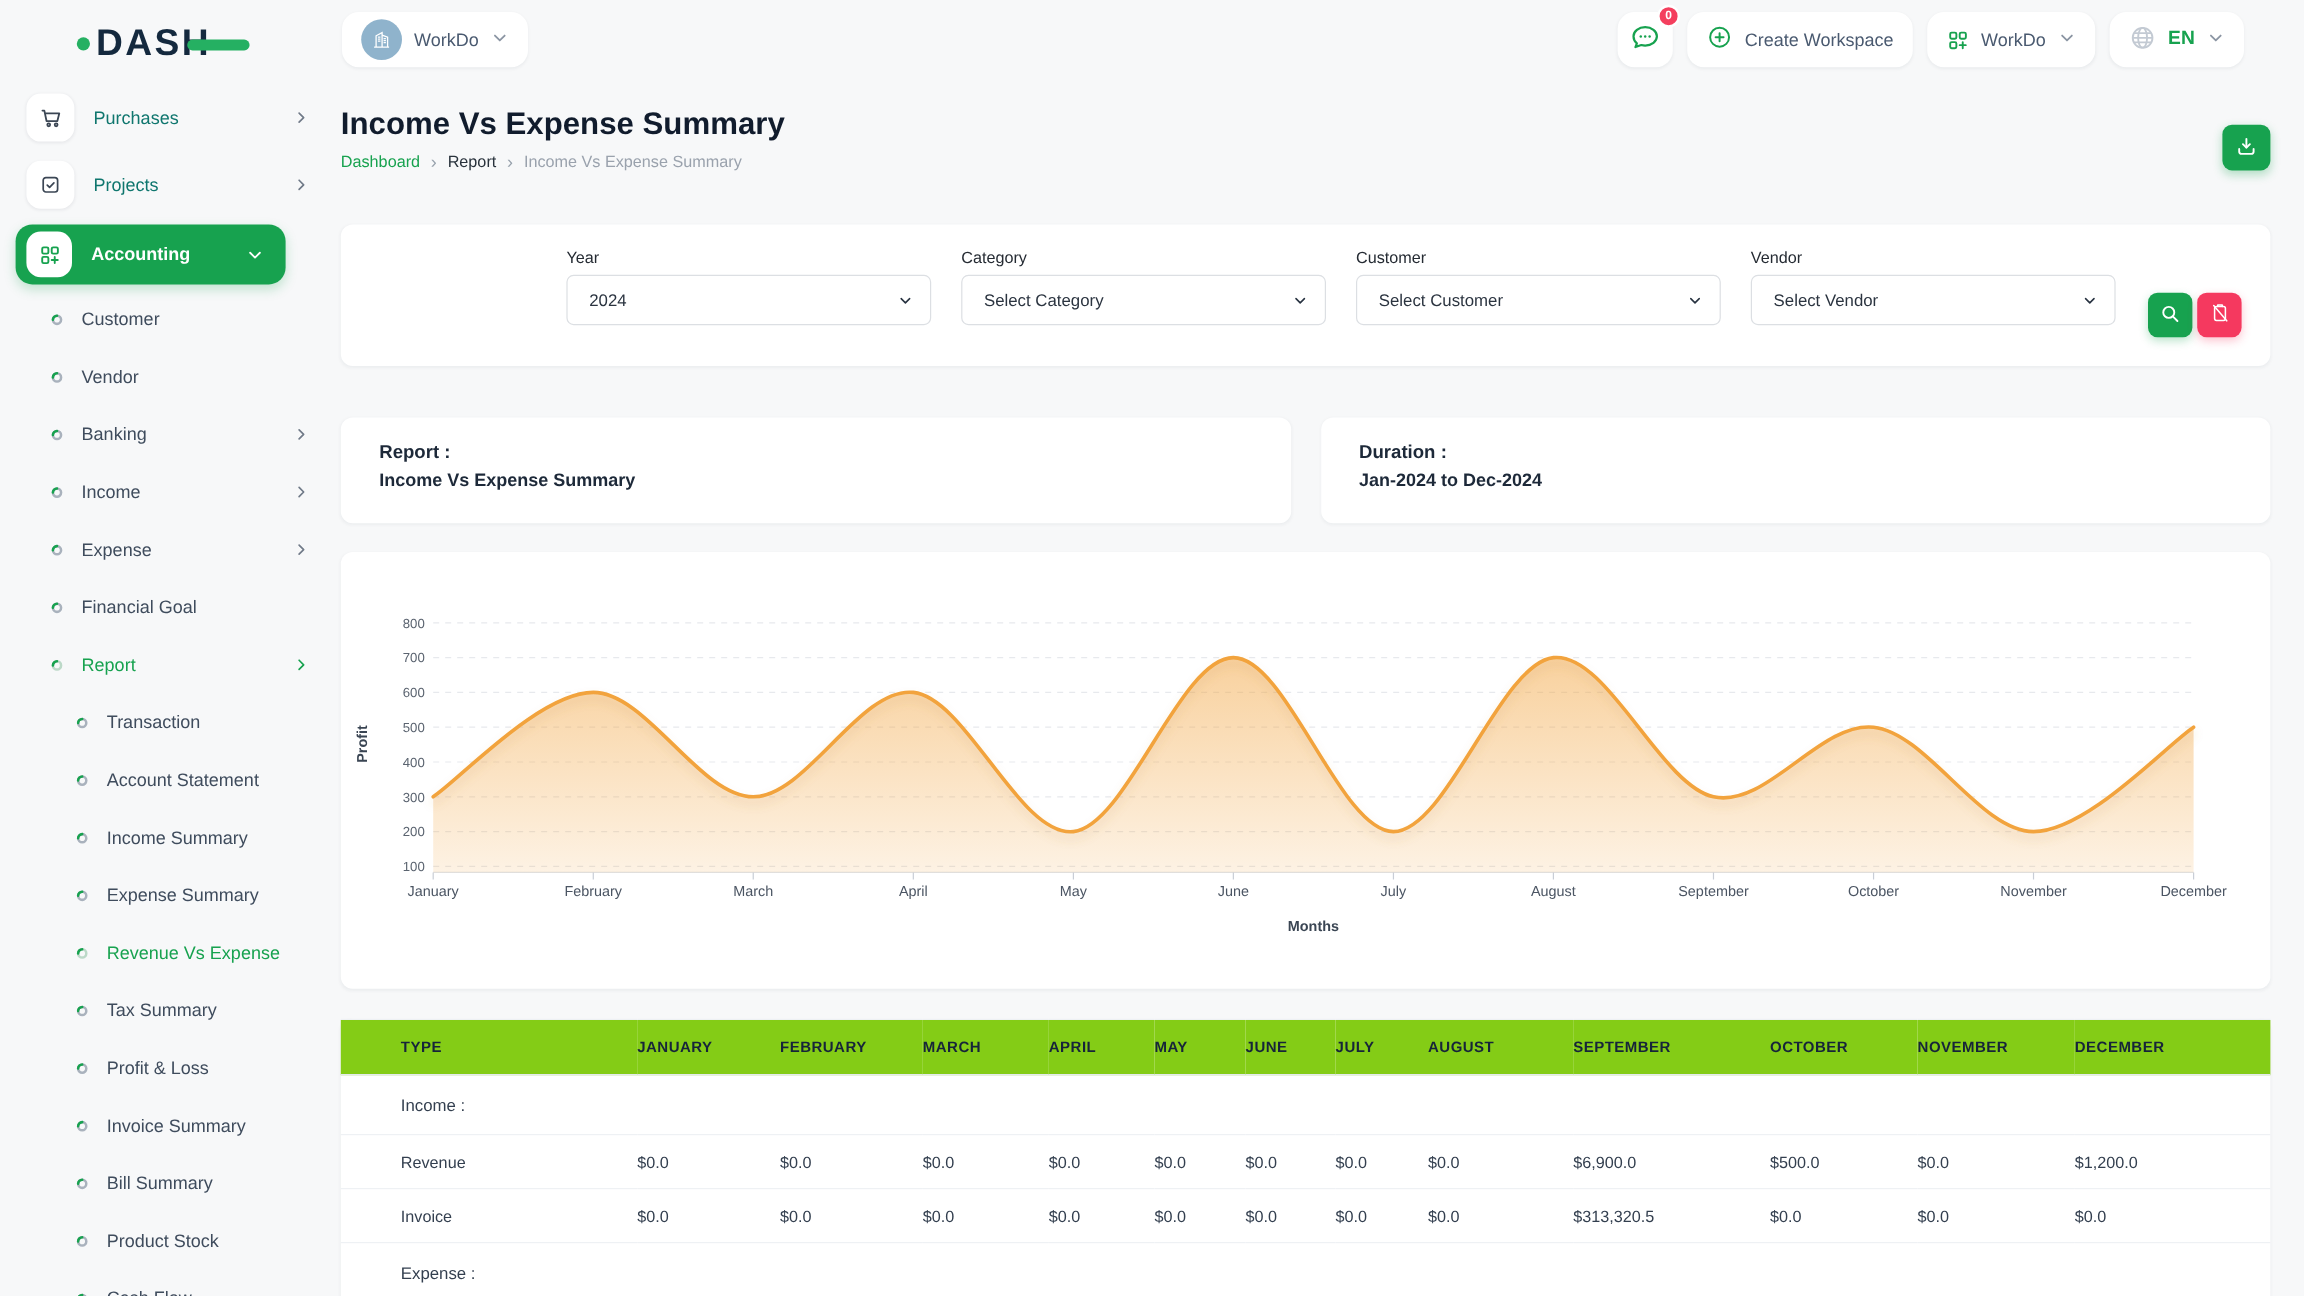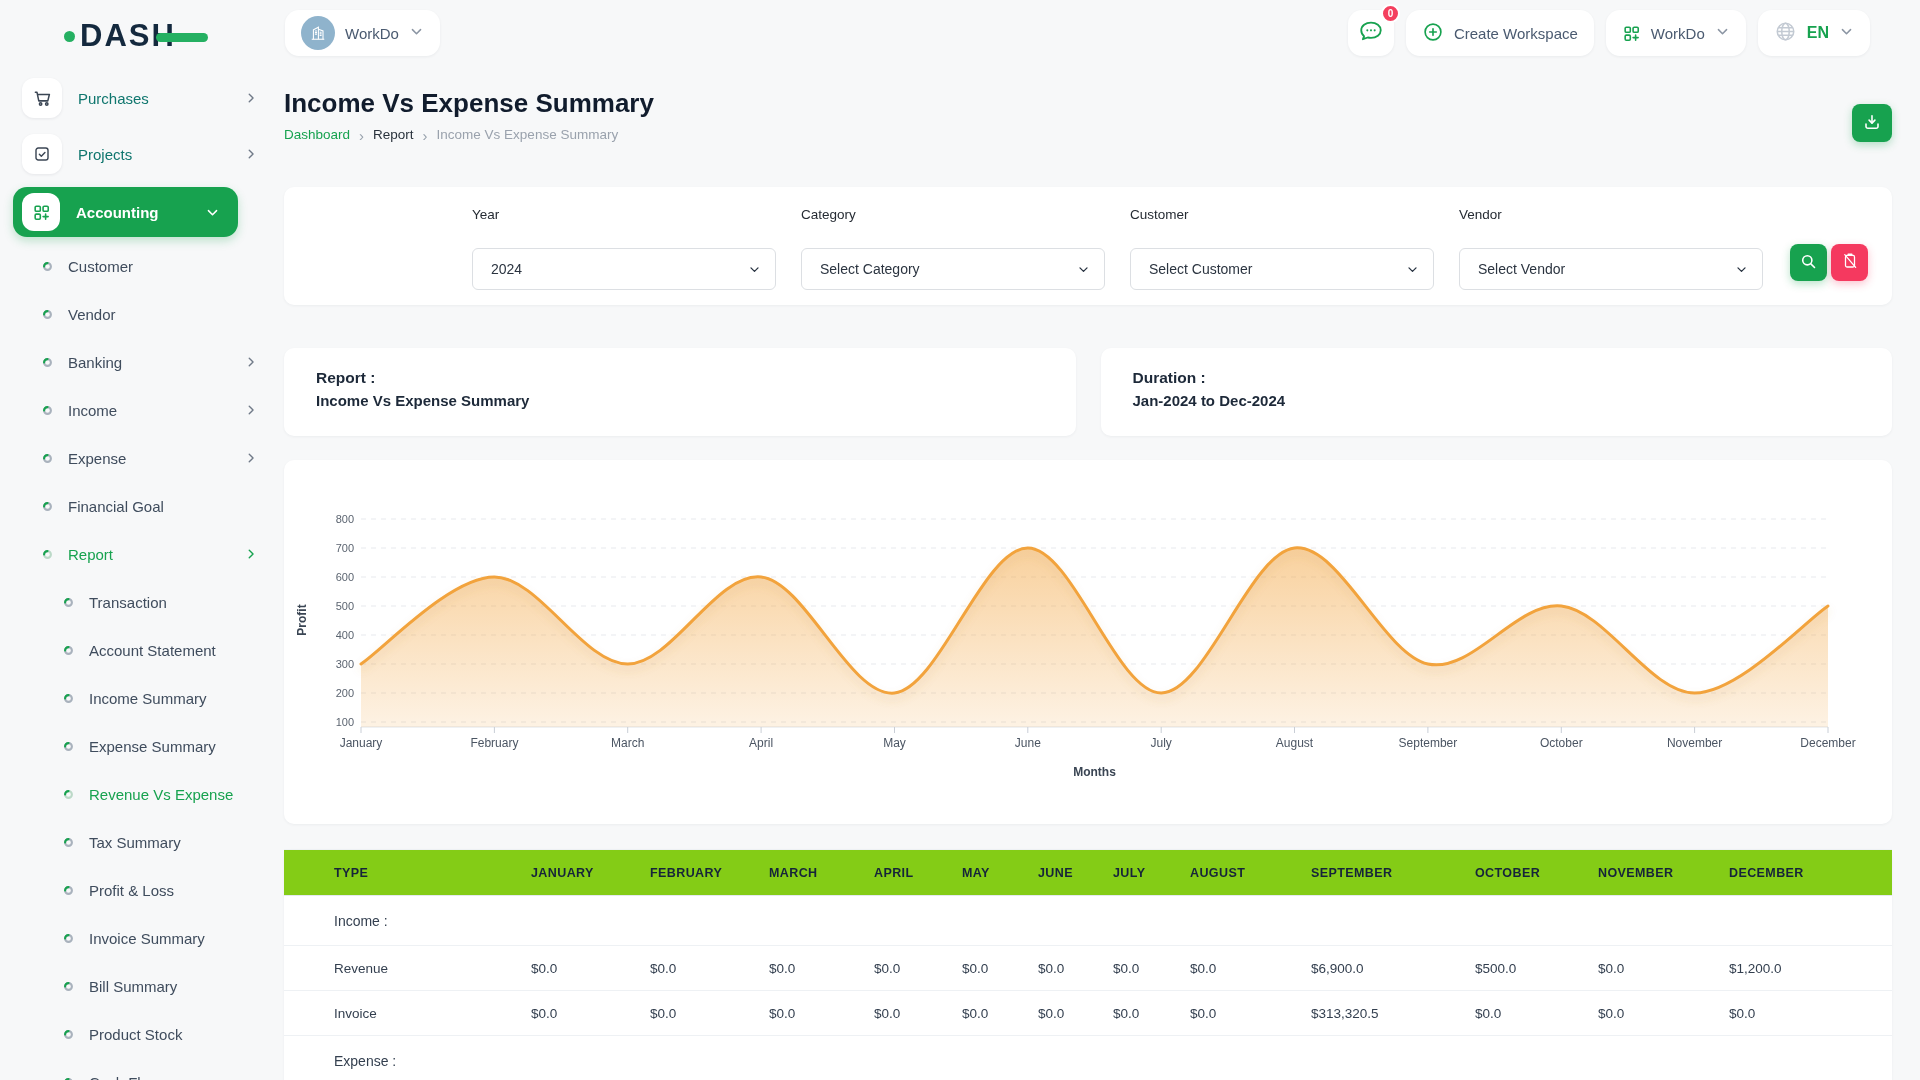--- a/index.html
+++ b/index.html
@@ -58,21 +58,21 @@
   .breadcrumb .bc-mid { color:#29323c; cursor:pointer; }
   .breadcrumb .current { color:#9aa2ad; }
   .download-btn { position:absolute; top:18px; right:0; width:40px; height:38px; border:none; border-radius:8px;
     background:#17a24f; display:flex; align-items:center; justify-content:center; cursor:pointer;
     box-shadow:0 3px 8px rgba(23,162,79,.3); }
 
   .card { background:#fff; border-radius:10px; box-shadow:0 1px 3px rgba(20,30,50,.05); }
   .filter-card { margin-top:43px; height:118px; position:relative; }
   .filter-fields { position:absolute; left:188px; top:20px; display:flex; }
   .ffield { width:304px; margin-right:25px; }
-  .ffield .flabel { font-size:13.5px; color:#252b33; margin-bottom:26px; }
+  .ffield .flabel { font-size:13.5px; color:#252b33; margin-bottom:7px; }
   .select { height:42px; border:1px solid #dcdfe3; border-radius:6px; display:flex; align-items:center;
     padding:0 14px 0 18px; font-size:14px; color:#2b3440; cursor:pointer; background:#fff; }
   .select .caret { margin-left:auto; color:#273240; display:flex; }
   .filter-actions { position:absolute; right:24px; top:57px; display:flex; gap:4px; }
   .sq-btn { width:37px; height:37px; border:none; border-radius:8px; display:flex; align-items:center;
     justify-content:center; cursor:pointer; }
   .sq-btn.green { background:#17a24f; box-shadow:0 3px 8px rgba(23,162,79,.3); }
   .sq-btn.pink { background:#f5395f; box-shadow:0 3px 8px rgba(245,57,95,.3); }
 
   .cards-row { margin-top:43px; display:flex; gap:25px; }

